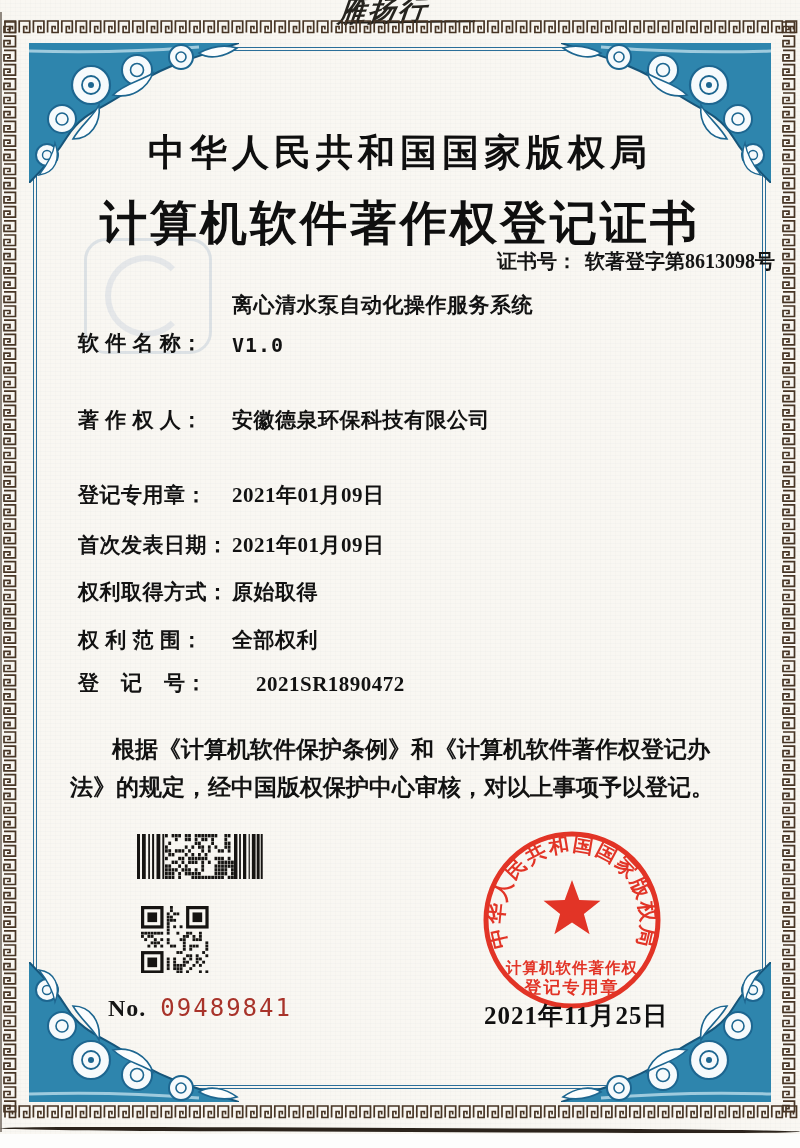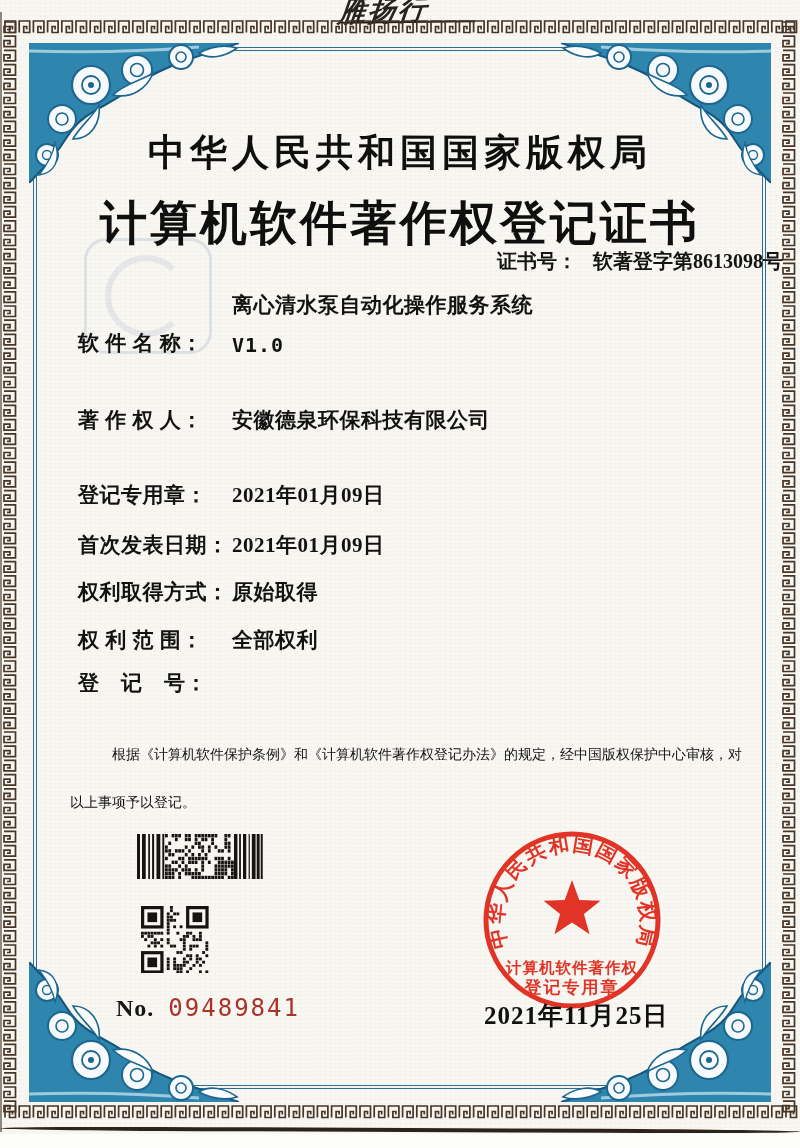--- a/index.html
+++ b/index.html
@@ -31,34 +31,34 @@
   
   .watermark{left:84px;top:238px;width:122px;height:110px;border:3px solid rgba(150,172,198,0.28);border-radius:22px;}
   .watermark::after{content:"";position:absolute;left:18px;top:14px;width:70px;height:70px;
     border:6px solid rgba(150,172,198,0.20);border-radius:50%;border-right-color:transparent;}
   
   .authority{left:40px;right:40px;top:128px;text-align:center;font-size:37px;font-weight:bold;
     letter-spacing:5px;color:#0f0f0f;}
   .cert-title{left:30px;right:30px;top:192px;text-align:center;font-size:47px;font-weight:bold;
     letter-spacing:3px;color:#0f0f0f;}
   .certno-line{left:497px;top:248px;font-size:20px;font-weight:bold;white-space:nowrap;}
-  .certno-line .lab{margin-right:16px;}
+  .certno-line .lab{margin-right:8px;}
   
   .row{left:78px;display:flex;font-size:21px;font-weight:bold;letter-spacing:0.5px;color:#121212;align-items:flex-end;}
   .row .lbl{width:154px;flex:0 0 154px;white-space:nowrap;}
   .row .val{white-space:nowrap;}
   .r1{top:291px;} .r2{top:390px;margin-top:16px;} .r3{top:481px;} .r4{top:531px;}
   .r5{top:578px;} .r6{top:626px;} .r7{top:669px;gap:24px;}
   .version{margin-top:14px;font-family:"DejaVu Sans Mono", monospace;font-size:20px;letter-spacing:1px;}
-  .statement{left:70px;top:731px;width:672px;font-size:14px;font-weight:normal;line-height:48px;
+  .statement{left:70px;top:731px;width:672px;font-size:23px;font-weight:bold;line-height:38px;
     text-indent:42px;color:#121212;}
   
   .barcode{left:137px;top:834px;}
   .qr{left:141px;top:906px;}
-  .serial{left:116px;top:994px;font-size:24px;white-space:nowrap;}
+  .serial{left:108px;top:994px;font-size:24px;white-space:nowrap;}
   .serial .no{font-weight:bold;color:#151515;letter-spacing:1px;}
   .serial .num{font-family:"DejaVu Sans Mono", monospace;color:#a8332a;letter-spacing:2px;margin-left:8px;}
   
   .seal{left:476px;top:826px;opacity:0.95;}
   .seal text{font-weight:bold;}
   .date{left:484px;top:999px;font-size:25px;font-weight:bold;letter-spacing:1px;color:#101010;}
   
   .scan-bottom{left:0;top:1128px;width:800px;height:4px;background:#2c241c;border-radius:50% / 100%;transform:rotate(0.25deg);}
   .scan-white{left:0;top:1134px;width:800px;height:14px;background:#fdfdfc;}
   .scan-left{left:0;top:12px;width:2px;height:1120px;background:rgba(60,48,36,0.55);}
@@ -425,20 +425,21 @@
   <div class="abs row r5">
     <div class="lbl">权利取得方式：</div>
     <div class="val">原始取得</div>
   </div>
   <div class="abs row r6">
     <div class="lbl">权 利 范 围：</div>
     <div class="val">全部权利</div>
   </div>
   <div class="abs row r7">
     <div class="lbl">登　记　号：</div>
+    <div class="val">2021SR1890472</div>
   </div>
 
   <div class="abs statement">根据《计算机软件保护条例》和《计算机软件著作权登记办法》的规定，经中国版权保护中心审核，对以上事项予以登记。</div>
 
   <svg class="abs barcode" id="barcode" width="126" height="45" viewBox="0 0 126 45">
       <rect x="0" y="0" width="3.003311255760491" height="45" fill="#161412"></rect>
       <rect x="4.989550485555083" y="0" width="3.7573973804712297" height="45" fill="#161412"></rect>
       <rect x="11.220362757192925" y="0" width="1.7244416962377727" height="45" fill="#161412"></rect>
       <rect x="15.103308046236634" y="0" width="2.0196839829906823" height="45" fill="#161412"></rect>
       <rect x="19.497430267883466" y="0" width="3.796423944924027" height="45" fill="#161412"></rect>

